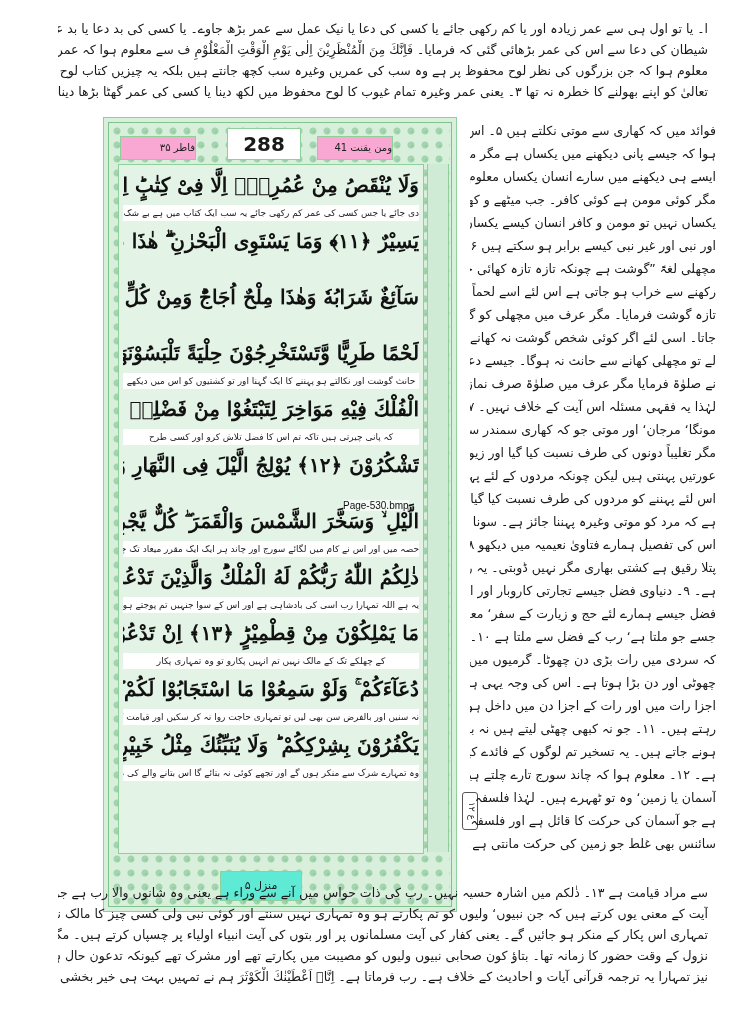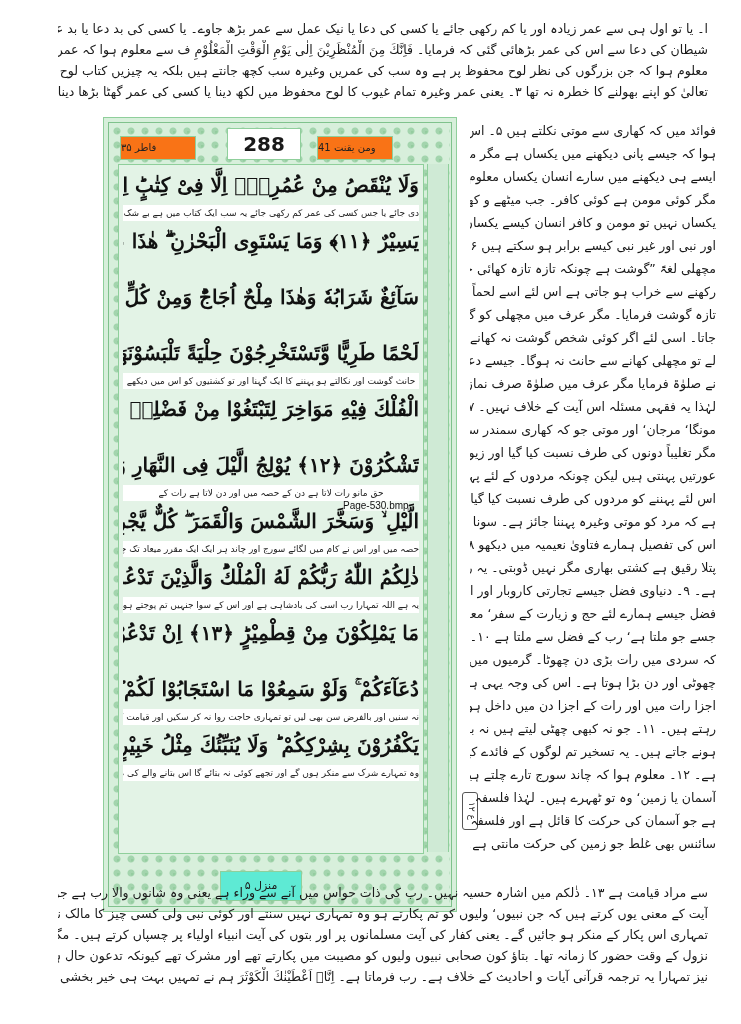--- a/index.html
+++ b/index.html
@@ -17,22 +17,22 @@
   .frame::before { content:""; position:absolute; inset:4px; border:1px solid #7fc28c; }
   .frame-pattern { position:absolute; inset:6px;
      background-image:
        radial-gradient(circle at 50% 50%, rgba(120,190,135,0.55) 0 3px, transparent 4px),
        radial-gradient(circle at 0% 0%, rgba(140,200,150,0.45) 0 2px, transparent 3px);
      background-size:14px 14px, 14px 14px; background-position:0 0, 7px 7px; }
   .inner { position:absolute; left:14px; top:46px; width:304px; height:688px;
            background:#e3f3e6; border:1px solid #8fcf9b; }
   .right-border { position:absolute; left:323px; top:46px; width:20px; height:688px;
            background:#cfead5; border-left:1px solid #8fcf9b; border-right:1px solid #8fcf9b; }
-  .hdr-box { position:absolute; top:18px; height:22px; background:#f97316; border:1px solid #8fcf9b;
-             font-size:10px; line-height:22px; text-align:left; color:#222; }
+  .hdr-box { position:absolute; top:18px; height:22px; background:#f9a8d4; border:1px solid #8fcf9b;
+             font-size:10px; line-height:22px; text-align:right; color:#222; }
   .page-num { position:absolute; left:123px; top:10px; width:72px; height:30px; background:#ffffff;
               border:1px solid #8fcf9b; font-size:20px; font-weight:bold; line-height:30px; text-align:center; }
   .manzil { position:absolute; left:116px; top:753px; width:80px; height:28px; background:#5eead4;
             border:1px solid #8fcf9b; font-size:11px; line-height:28px; text-align:center; }
 
   .ayah { position:absolute; left:4px; width:296px; height:36px; font-size:20px; line-height:36px;
           font-family:"DejaVu Serif", serif; font-weight:bold; color:#111; white-space:nowrap; overflow:hidden;
           text-align:center; }
   .trans { position:absolute; left:4px; width:296px; height:16px; background:#ffffff; font-size:9px;
            line-height:16px; color:#222; white-space:nowrap; overflow:hidden; text-align:center; }
@@ -60,27 +60,28 @@
   <div class="right-border"></div>
 
   <div class="inner">
     <div class="ayah rtl" style="top:2px">وَلَا یُنْقَصُ مِنْ عُمُرِهٖۤ اِلَّا فِیْ كِتٰبٍؕ اِنَّ ذٰلِكَ عَلَى اللّٰهِ</div>
     <div class="trans rtl" style="top:40px">دی جائے یا جس کسی کی عمر کم رکھی جائے یہ سب ایک کتاب میں ہے بے شک یہ اللہ کو آسان</div>
     <div class="ayah rtl" style="top:58px">یَسِیْرٌ ﴿۱۱﴾ وَمَا یَسْتَوِی الْبَحْرٰنِ ۖۗ هٰذَا عَذْبٌ فُرَاتٌ</div>
     <div class="ayah rtl" style="top:114px">سَآئِغٌ شَرَابُهٗ وَهٰذَا مِلْحٌ اُجَاجٌؕ وَمِنْ كُلٍّ تَاْكُلُوْنَ</div>
     <div class="ayah rtl" style="top:170px">لَحْمًا طَرِیًّا وَّتَسْتَخْرِجُوْنَ حِلْیَةً تَلْبَسُوْنَهَا ۚ وَتَرَى</div>
     <div class="trans rtl" style="top:208px">حانث گوشت اور نکالتے ہو پہننے کا ایک گہنا اور تو کشتیوں کو اس میں دیکھے</div>
     <div class="ayah rtl" style="top:226px">الْفُلْكَ فِیْهِ مَوَاخِرَ لِتَبْتَغُوْا مِنْ فَضْلِهٖ وَلَعَلَّكُمْ</div>
+    <div class="trans rtl" style="top:264px">کہ پانی چیرتی ہیں تاکہ تم اس کا فضل تلاش کرو اور کسی طرح</div>
     <div class="ayah rtl" style="top:282px">تَشْكُرُوْنَ ﴿۱۲﴾ یُوْلِجُ الَّیْلَ فِی النَّهَارِ وَیُوْلِجُ النَّهَارَ فِی</div>
-    <div class="trans rtl" style="top:320px">حق مانو رات لاتا ہے دن کے حصہ میں اور دن لاتا ہے رات کے</div>
     <div class="ayah rtl" style="top:338px">الَّیْلِ ۙ وَسَخَّرَ الشَّمْسَ وَالْقَمَرَ ۖ كُلٌّ یَّجْرِیْ لِاَجَلٍ مُّسَمًّى</div>
     <div class="trans rtl" style="top:376px">حصہ میں اور اس نے کام میں لگائے سورج اور چاند ہر ایک ایک مقرر میعاد تک چلتا ہے</div>
     <div class="ayah rtl" style="top:394px">ذٰلِكُمُ اللّٰهُ رَبُّكُمْ لَهُ الْمُلْكُؕ وَالَّذِیْنَ تَدْعُوْنَ مِنْ دُوْنِهٖ</div>
     <div class="trans rtl" style="top:432px">یہ ہے اللہ تمہارا رب اسی کی بادشاہی ہے اور اس کے سوا جنہیں تم پوجتے ہو دانہ خرما</div>
     <div class="ayah rtl" style="top:450px">مَا یَمْلِكُوْنَ مِنْ قِطْمِیْرٍؕ ﴿۱۳﴾ اِنْ تَدْعُوْهُمْ لَا یَسْمَعُوْا</div>
+    <div class="trans rtl" style="top:488px">کے چھلکے تک کے مالک نہیں تم انہیں پکارو تو وہ تمہاری پکار</div>
     <div class="ayah rtl" style="top:506px">دُعَآءَكُمْ ۚ وَلَوْ سَمِعُوْا مَا اسْتَجَابُوْا لَكُمْ ؕ وَیَوْمَ الْقِیٰمَةِ</div>
     <div class="trans rtl" style="top:544px">نہ سنیں اور بالفرض سن بھی لیں تو تمہاری حاجت روا نہ کر سکیں اور قیامت کے دن</div>
     <div class="ayah rtl" style="top:562px">یَكْفُرُوْنَ بِشِرْكِكُمْ ؕ وَلَا یُنَبِّئُكَ مِثْلُ خَبِیْرٍ ﴿۱۴﴾</div>
     <div class="trans rtl" style="top:600px">وہ تمہارے شرک سے منکر ہوں گے اور تجھے کوئی نہ بتائے گا اس بتانے والے کی طرح</div>
   </div>
 
   <div class="manzil rtl">منزل ۵</div>
 </div>
 
 <div class="filename">Page-530.bmp</div>

